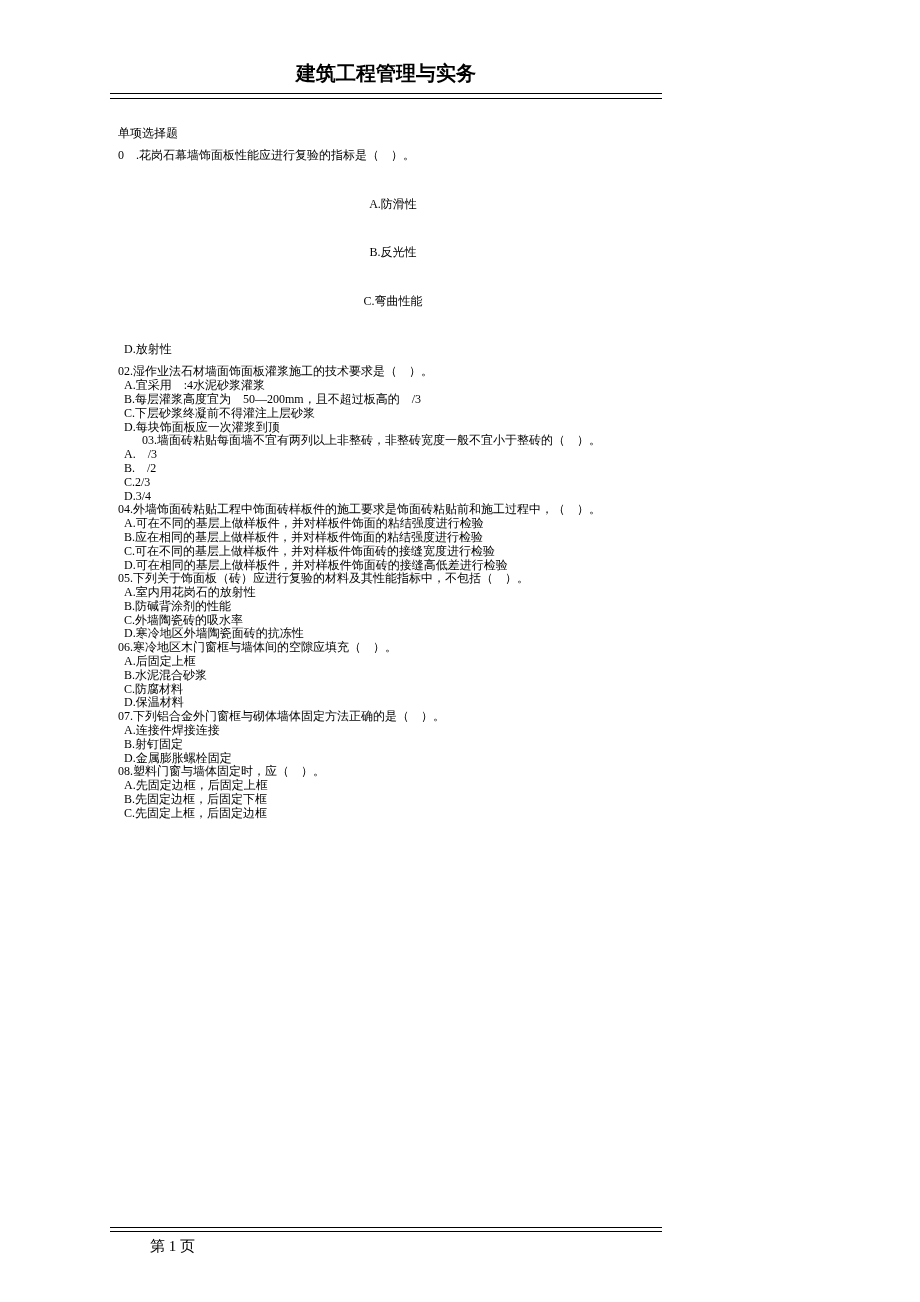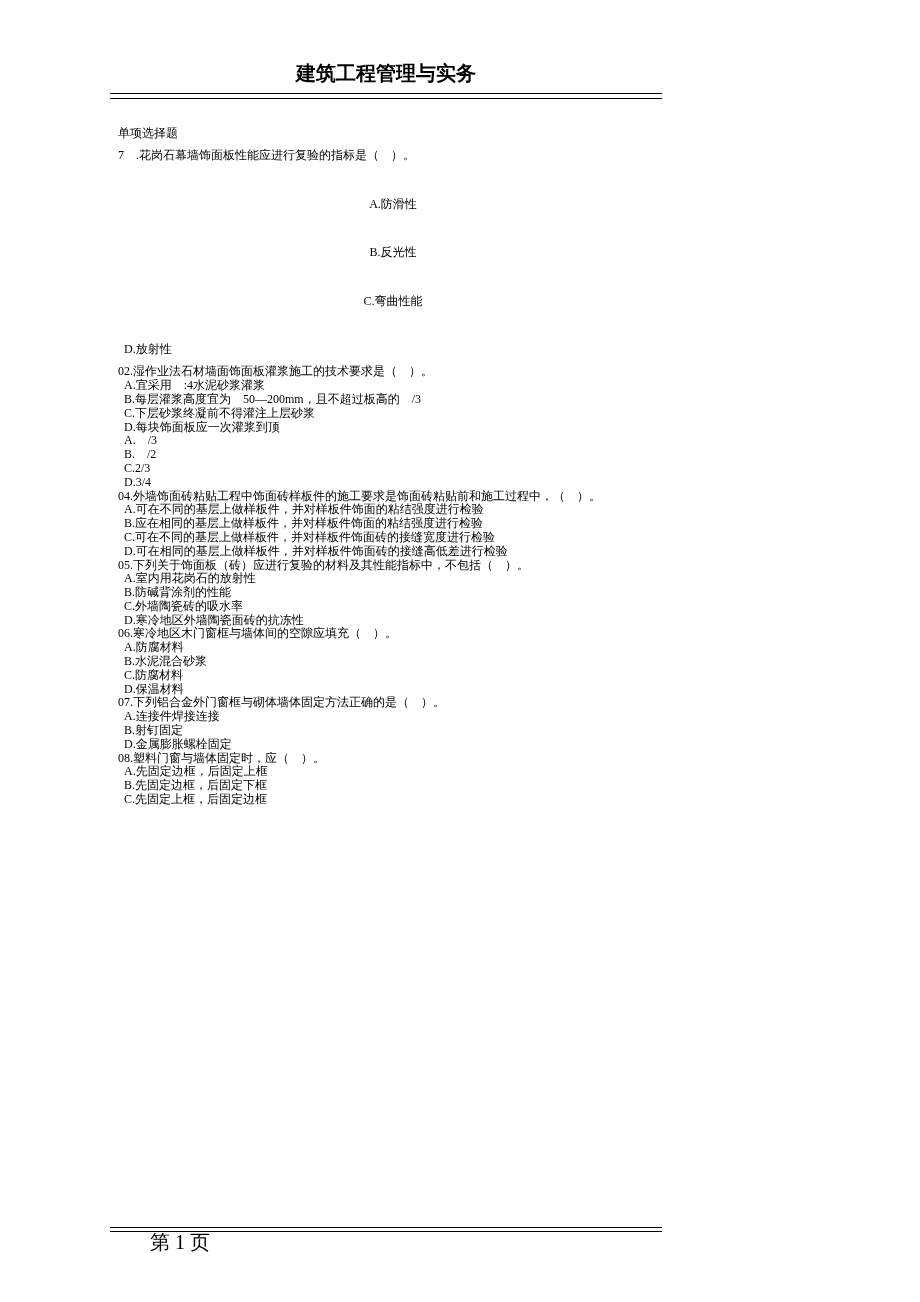--- a/index.html
+++ b/index.html
@@ -58,64 +58,65 @@
     right: 110px;
     bottom: 70px;
     border-top: 1px solid #000;
     border-bottom: 1px solid #000;
     height: 3px;
   }
   .footer-text {
     position: absolute;
     left: 150px;
     bottom: 46px;
-    font-size: 20px;
+    font-size: 15px;
   }
 </style>
 </head>
 <body>
 
 <div class="page">
   <div class="header-title">建筑工程管理与实务</div>
   <div class="header-line"></div>
 
   <div class="content">
     <div class="section-label">单项选择题</div>
 
-    <div class="q1-stem">7　.花岗石幕墙饰面板性能应进行复验的指标是（　）。</div>
+    <div class="q1-stem">0　.花岗石幕墙饰面板性能应进行复验的指标是（　）。</div>
     <div class="indent-a q1-opt">A.防滑性</div>
     <div class="indent-a q1-opt">B.反光性</div>
     <div class="indent-a q1-opt">C.弯曲性能</div>
     <div class="indent-a q1-opt-last">D.放射性</div>
 
     <div class="line3">02.湿作业法石材墙面饰面板灌浆施工的技术要求是（　）。</div>
     <div class="line3 indent-a">A.宜采用　:4水泥砂浆灌浆</div>
     <div class="line3 indent-a">B.每层灌浆高度宜为　50—200mm，且不超过板高的　/3</div>
     <div class="line3 indent-a">C.下层砂浆终凝前不得灌注上层砂浆</div>
     <div class="line3 indent-a">D.每块饰面板应一次灌浆到顶</div>
 
+    <div class="line3">　　03.墙面砖粘贴每面墙不宜有两列以上非整砖，非整砖宽度一般不宜小于整砖的（　）。</div>
     <div class="line3 indent-a">A.　/3</div>
     <div class="line3 indent-a">B.　/2</div>
     <div class="line3 indent-a">C.2/3</div>
     <div class="line3 indent-a">D.3/4</div>
 
     <div class="line3">04.外墙饰面砖粘贴工程中饰面砖样板件的施工要求是饰面砖粘贴前和施工过程中，（　）。</div>
     <div class="line3 indent-a">A.可在不同的基层上做样板件，并对样板件饰面的粘结强度进行检验</div>
     <div class="line3 indent-a">B.应在相同的基层上做样板件，并对样板件饰面的粘结强度进行检验</div>
     <div class="line3 indent-a">C.可在不同的基层上做样板件，并对样板件饰面砖的接缝宽度进行检验</div>
     <div class="line3 indent-a">D.可在相同的基层上做样板件，并对样板件饰面砖的接缝高低差进行检验</div>
 
     <div class="line3">05.下列关于饰面板（砖）应进行复验的材料及其性能指标中，不包括（　）。</div>
     <div class="line3 indent-a">A.室内用花岗石的放射性</div>
     <div class="line3 indent-a">B.防碱背涂剂的性能</div>
     <div class="line3 indent-a">C.外墙陶瓷砖的吸水率</div>
     <div class="line3 indent-a">D.寒冷地区外墙陶瓷面砖的抗冻性</div>
 
     <div class="line3">06.寒冷地区木门窗框与墙体间的空隙应填充（　）。</div>
-    <div class="line3 indent-a">A.防腐材料</div>
+    <div class="line3 indent-a">A.后固定上框</div>
     <div class="line3 indent-a">B.水泥混合砂浆</div>
     <div class="line3 indent-a">C.防腐材料</div>
     <div class="line3 indent-a">D.保温材料</div>
 
     <div class="line3">07.下列铝合金外门窗框与砌体墙体固定方法正确的是（　）。</div>
     <div class="line3 indent-a">A.连接件焊接连接</div>
     <div class="line3 indent-a">B.射钉固定</div>
     <div class="line3 indent-a">D.金属膨胀螺栓固定</div>
 
     <div class="line3">08.塑料门窗与墙体固定时，应（　）。</div>

